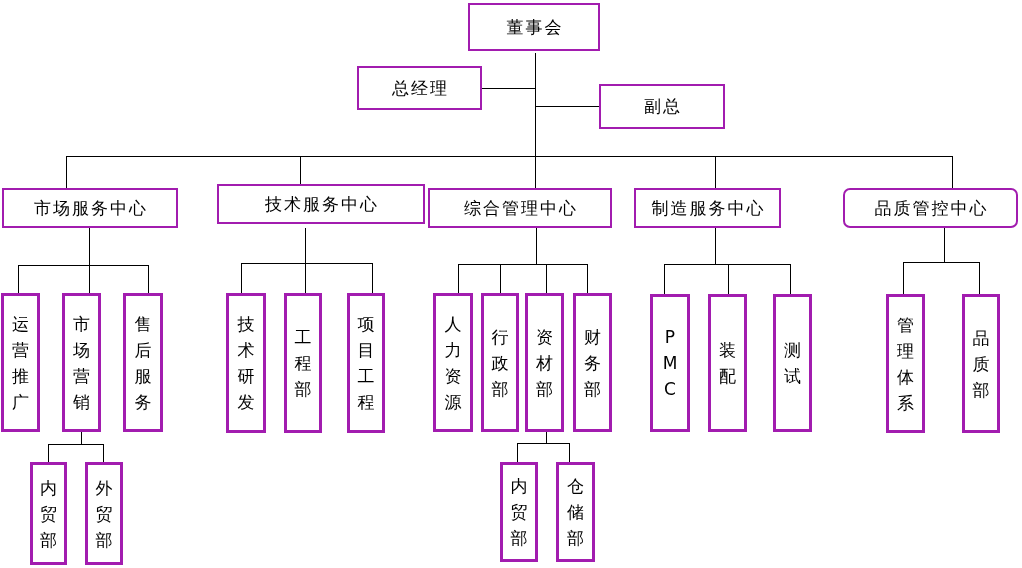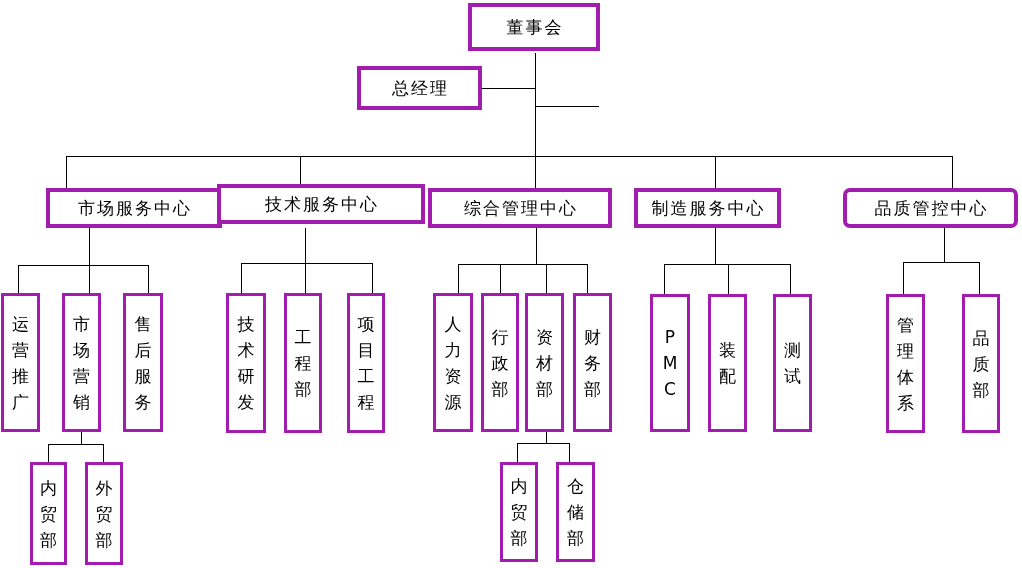--- a/index.html
+++ b/index.html
@@ -17,21 +17,21 @@
   }
   #connectors {
     position: absolute;
     left: 0;
     top: 0;
   }
   .box {
     position: absolute;
     box-sizing: border-box;
     background: #ffffff;
-    border: 4px solid #a21caf;
+    border: 2px solid #a21caf;
     display: flex;
     align-items: center;
     justify-content: center;
     color: #000000;
   }
   .hbox {
     font-size: 17px;
     letter-spacing: 2px;
     text-indent: 2px;
     white-space: nowrap;
@@ -65,22 +65,23 @@
       M536 228 V264 M458 264 H587 M458 264 V293 M500 264 V293 M546 264 V293 M587 264 V293
       M715 228 V264 M664 264 H790 M664 264 V294 M728 264 V294 M790 264 V294
       M944 228 V262 M903 262 H979 M903 262 V294 M979 262 V294
       M81 432 V444 M48 444 H103 M48 444 V462 M103 444 V462
       M546 432 V443 M517 443 H569 M517 443 V462 M569 443 V462"></path>
   </svg>
 
   <div class="box hbox" style="left:468px; top:3px; width:132px; height:48px;">董事会</div>
 
   <div class="box hbox" style="left:357px; top:66px; width:125px; height:44px;">总经理</div>
+  <div class="box hbox" style="left:599px; top:84px; width:126px; height:45px;">副总</div>
 
-  <div class="box hbox" style="left:2px; top:188px; width:176px; height:40px;margin-left:44px;">市场服务中心</div>
+  <div class="box hbox" style="left:2px; top:188px; width:176px; height:40px;">市场服务中心</div>
   <div class="box hbox" style="left:217px; top:184px; width:208px; height:40px;">技术服务中心</div>
   <div class="box hbox" style="left:428px; top:188px; width:184px; height:40px;">综合管理中心</div>
   <div class="box hbox" style="left:634px; top:188px; width:147px; height:40px;">制造服务中心</div>
   <div class="box hbox" style="left:843px; top:188px; width:175px; height:40px;border-radius:7px;">品质管控中心</div>
 
   <div class="box vbox" style="left:1px; top:293px; width:39px; height:139px;">运
 营
 推
 广</div>
   <div class="box vbox" style="left:62px; top:293px; width:39px; height:139px;">市

